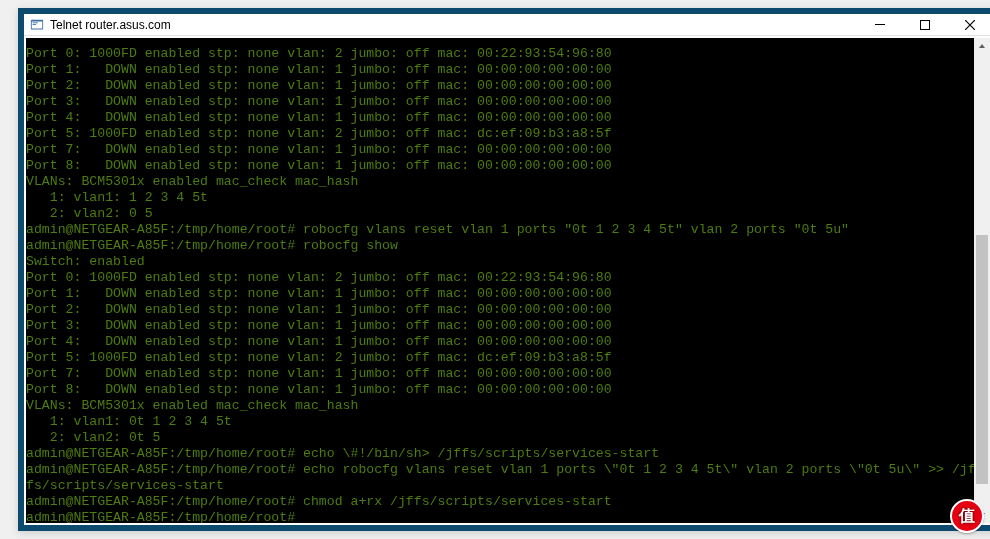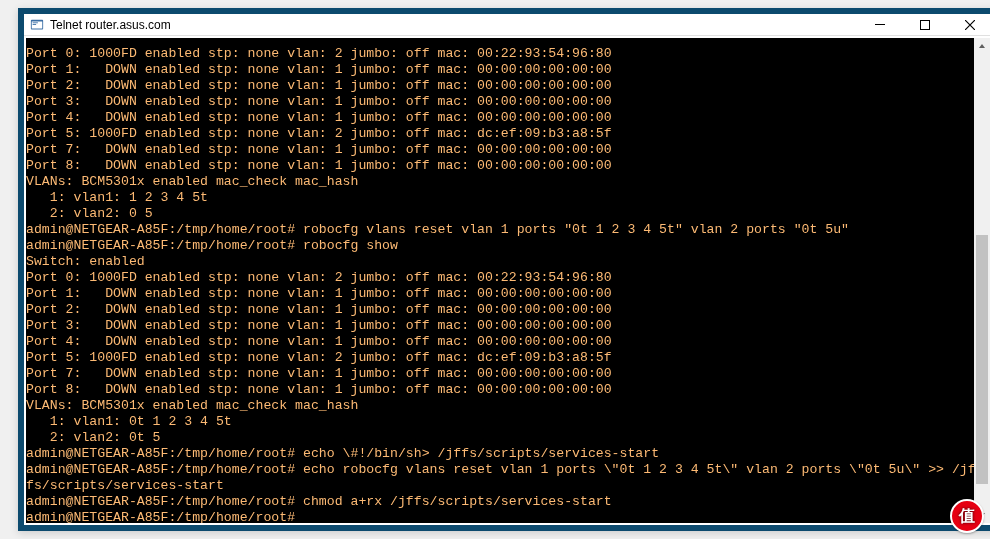--- a/index.html
+++ b/index.html
@@ -55,21 +55,21 @@
     left: 2px; right: 2px; top: 24px; bottom: 2px;
     background: #000;
   }
   .terminal {
     width: calc(100% - 16px);
     height: 100%;
     padding: 8px 0 8px 0;
     font-family: "Consolas", "Courier New", monospace;
     font-size: 13.2px;
     line-height: 16px;
-    color: #fdba74;
+    color: #4d7c0f;
     white-space: pre;
     overflow: hidden;
   }
   .scrollbar {
     position: absolute;
     right: 0; top: 0; bottom: 0;
     width: 16px;
     background: #f0f0f0;
     display: flex;
     flex-direction: column;

